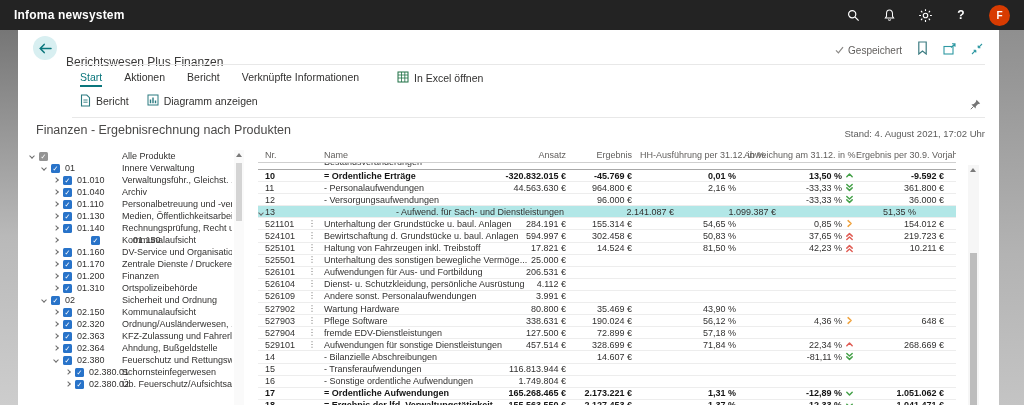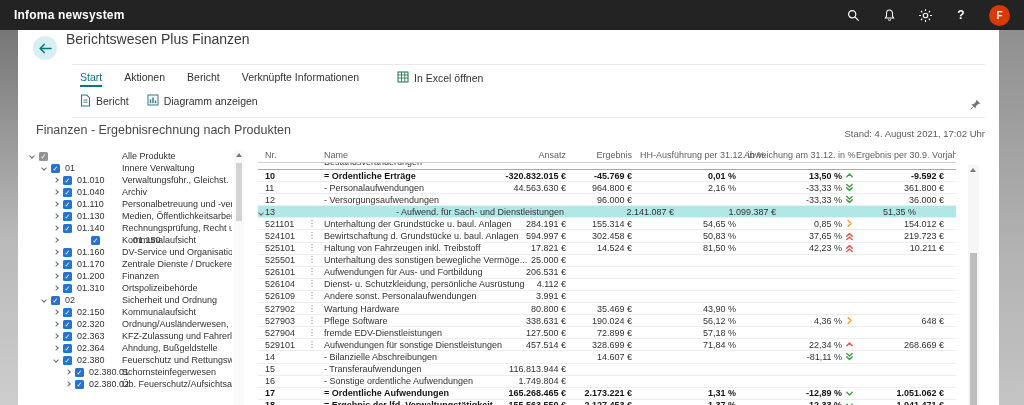--- a/index.html
+++ b/index.html
@@ -15,21 +15,21 @@
   .avatar{width:21px;height:21px;border-radius:50%;background:#d83b01;color:#fff;font-size:10px;
     font-weight:700;display:flex;align-items:center;justify-content:center}
   
   .band{position:absolute;top:30px;height:375px;z-index:8}
   .band.l{left:0;width:18px;background:linear-gradient(180deg,#767676,#b9b9b9 55%,#cdcdcd)}
   .band.r{left:999px;width:25px;background:linear-gradient(180deg,#8f8f8f,#b3b3b3 60%,#c4c4c4)}
   
   .card{position:absolute;left:18px;top:30px;width:981px;height:375px;background:#fff;overflow:hidden}
   .back{position:absolute;left:15px;top:6px;width:24px;height:24px;border-radius:50%;
     background:#d8eff1;display:flex;align-items:center;justify-content:center;cursor:pointer}
-  .crumb{position:absolute;left:48px;top:1px;font-size:14px;color:#3b3a39}
+  .crumb{position:absolute;left:48px;top:25px;font-size:12px;color:#3b3a39}
   .hdr-right{position:absolute;right:16px;top:11px;display:flex;align-items:center;gap:15px}
   .saved{display:flex;align-items:center;gap:4px;color:#605e5c;font-size:10px}
   .div1{position:absolute;left:54px;right:14px;top:34px;height:1px;background:#e8e8e8}
   .div2{position:absolute;left:54px;right:14px;top:87px;height:1px;background:#e8e8e8}
   .tabs{position:absolute;left:62px;top:41px;display:flex;gap:22px;align-items:flex-start;
     font-size:10.5px;color:#323130;height:16px}
   .tab{cursor:pointer;position:relative;white-space:nowrap}
   .tab.active{color:#0a767c}
   .tab.active:after{content:"";position:absolute;left:0;right:0;bottom:-4px;height:2px;background:#0a767c}
   .excel{display:flex;align-items:center;gap:5px;margin-left:16px;cursor:pointer}
@@ -112,20 +112,38 @@
 <div class="band l"></div>
 <div class="band r"></div>
 
 <div class="card">
   <div class="back">
     <svg width="14" height="11" viewBox="0 0 14 11">
         <path d="M13 5.5 H2.2 M6.2 1.4 L2.2 5.5 L6.2 9.6" fill="none" stroke="#0a767c" stroke-width="1.5" stroke-linecap="round"></path>
       </svg>
   </div>
   <span class="crumb">Berichtswesen Plus Finanzen</span>
+  <div class="hdr-right">
+    <span class="saved">
+      <span><svg width="9" height="8" viewBox="0 0 9 8">
+            <path d="M1 4.4 L3.4 6.8 L8 1.2" fill="none" stroke="#8a8886" stroke-width="1.2"></path>
+          </svg></span>
+      <span>Gespeichert</span>
+    </span>
+    <span><svg width="11" height="14" viewBox="0 0 11 14">
+          <path d="M1.8 1 H9.2 V13 L5.5 10 L1.8 13 Z" fill="none" stroke="#3c7c82" stroke-width="1.2"></path>
+        </svg></span>
+    <span><svg width="13" height="12" viewBox="0 0 13 12">
+          <rect x="1" y="3.5" width="9" height="7.5" fill="none" stroke="#2f99a3" stroke-width="1.1"></rect>
+          <path d="M8 4.5 L12 0.8 M9 0.8 H12 V3.8" fill="none" stroke="#2f99a3" stroke-width="1.1"></path>
+        </svg></span>
+    <span><svg width="12" height="12" viewBox="0 0 12 12">
+          <path d="M11 1 L7.2 4.8 M7.2 4.8 V2.6 M7.2 4.8 H9.4 M1 11 L4.8 7.2 M4.8 7.2 V9.4 M4.8 7.2 H2.6" fill="none" stroke="#2f99a3" stroke-width="1.1"></path>
+        </svg></span>
+  </div>
 
   <div class="div1"></div>
 
   <div class="tabs" id="tabs">
       <span class="tab active">Start</span>
       <span class="tab">Aktionen</span>
       <span class="tab">Bericht</span>
       <span class="tab">Verknüpfte Informationen</span>
       <span class="excel">
         <span><svg width="12" height="12" viewBox="0 0 12 12">

